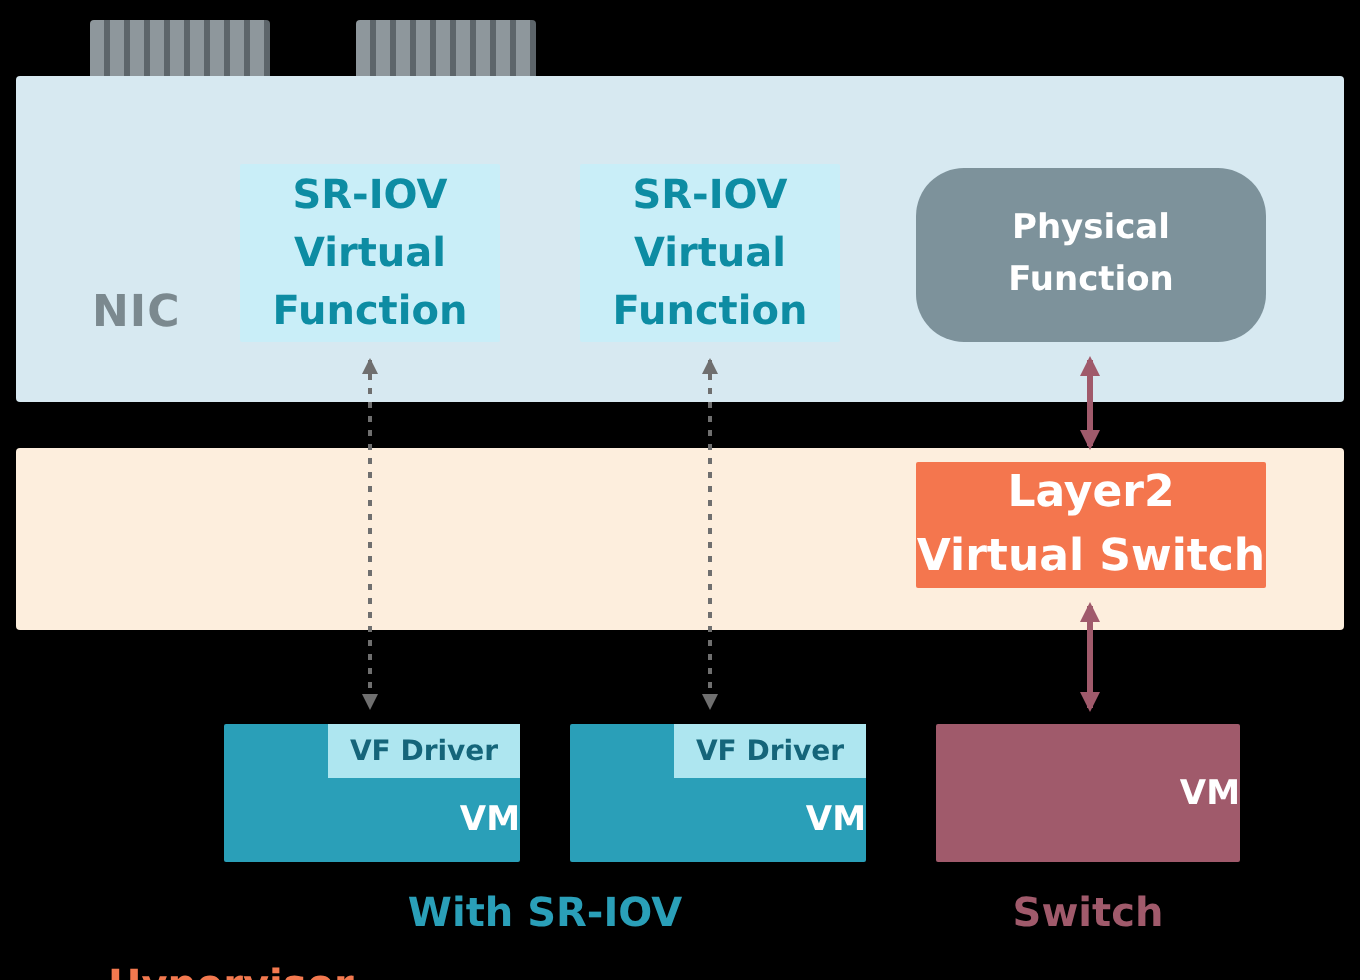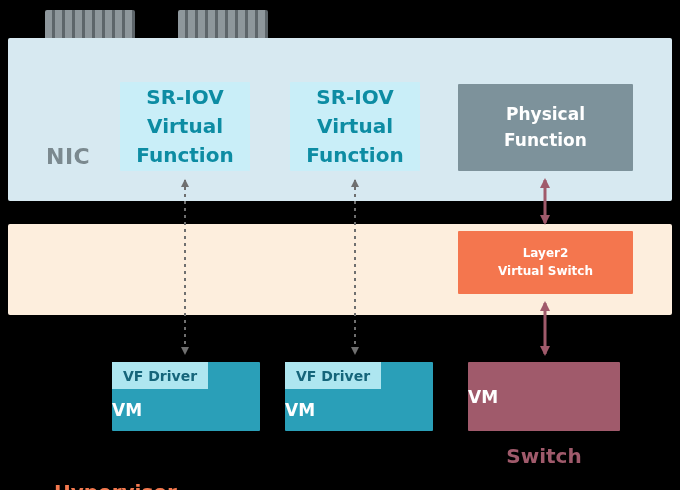--- a/index.html
+++ b/index.html
@@ -69,20 +69,21 @@
   .vf-box-1 { left: 120px; }
   .vf-box-2 { left: 290px; }
   .pf-box {
     left: 458px; top: 84px;
     width: 175px; height: 87px;
     background: #7d929b;
     color: #ffffff;
     font-size: 17px;
     font-weight: 700;
     line-height: 1.5;
+    border-radius: 24px;
   }
 
   
   .hyp-band {
     position: absolute;
     left: 8px; top: 224px;
     width: 664px; height: 91px;
     background: #fdeedd;
     border-radius: 2px;
   }
@@ -91,33 +92,33 @@
     left: 46px; top: 256px;
     font-size: 20px;
     font-weight: 700;
     color: #f3794f;
   }
   .switch-box {
     left: 458px; top: 231px;
     width: 175px; height: 63px;
     background: #f4764e;
     color: #ffffff;
-    font-size: 12px;
+    font-size: 22px;
     font-weight: 700;
     line-height: 1.45;
   }
 
   
   .vm-box {
     position: absolute;
     top: 362px;
     height: 69px;
     display: flex;
     flex-direction: column;
-    align-items: flex-start;
+    align-items: flex-end;
     border-radius: 1px;
   }
   .vm-teal { width: 148px; background: #2a9fb8; }
   .vm-1 { left: 112px; }
   .vm-2 { left: 285px; }
   .vm-3 {
     left: 468px;
     width: 152px;
     background: #a05a6b;
     justify-content: center;
@@ -217,15 +218,16 @@
 
     <line x1="185" y1="180" x2="185" y2="354" stroke-width="2" stroke-dasharray="3 4" marker-start="url(#mGray)" marker-end="url(#mGray)" stroke="#6f6f6f"></line>
 
     <line x1="355" y1="180" x2="355" y2="354" stroke-width="2" stroke-dasharray="3 4" marker-start="url(#mGray)" marker-end="url(#mGray)" stroke="#6f6f6f"></line>
 
     <line x1="545" y1="180" x2="545" y2="223" stroke-width="3" marker-start="url(#mMaroon)" marker-end="url(#mMaroon)" stroke="#a05a6b"></line>
 
     <line x1="545" y1="303" x2="545" y2="354" stroke-width="3" marker-start="url(#mMaroon)" marker-end="url(#mMaroon)" stroke="#a05a6b"></line>
   </svg>
 
+  <div class="caption caption-sriov">With SR-IOV</div>
   <div class="caption caption-normal">Switch</div>
 
 </div>
 
 </body></html>

